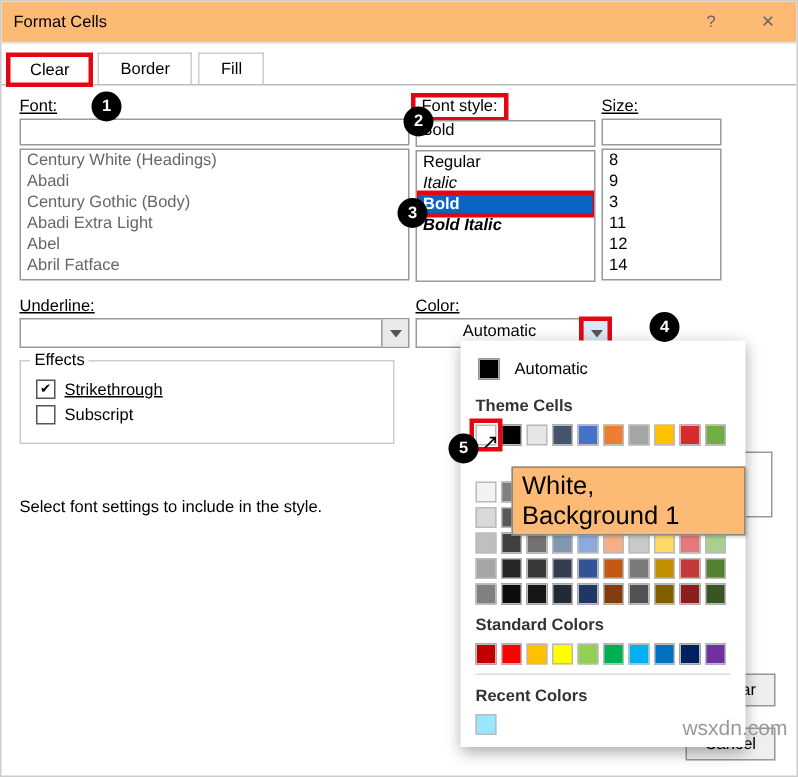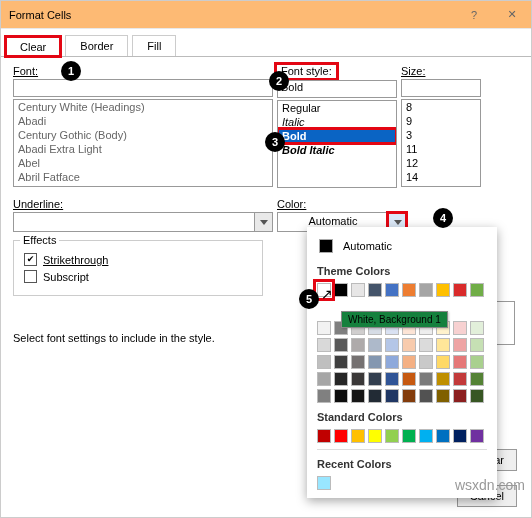--- a/index.html
+++ b/index.html
@@ -36,21 +36,21 @@
   .preview { border: 1px solid #999; position: absolute; right: 16px; top: 244px; width: 180px; height: 44px; }
   .badge { width: 20px; height: 20px; border-radius: 50%; background: #000; color: #fff; display: flex; align-items: center; justify-content: center; font-weight: bold; font-size: 11px; position: absolute; z-index: 10; }
   .dropdown { position: absolute; top: 226px; left: 306px; width: 190px; background: #fff; box-shadow: 0 3px 10px rgba(0,0,0,0.35); padding: 8px 10px; z-index: 5; }
   .ddrow { display: flex; align-items: center; gap: 10px; padding: 4px 2px; }
   .swatch-auto { width: 14px; height: 14px; border: 1px solid #aaa; background: #000; }
   .sect { font-weight: bold; margin: 8px 0 6px; color: #333; }
   .swatches { display: flex; flex-wrap: wrap; gap: 3px; }
   .sw { width: 14px; height: 14px; }
   .sw.hl { outline: 3px solid #e30613; outline-offset: 1px; position: relative; }
   .cursor { position: absolute; font-size: 14px; left: 2px; top: 2px; pointer-events: none; }
-  .tooltip { position: absolute; background: #15803d; border: 1px solid #888; padding: 2px 6px; box-shadow: 1px 1px 2px rgba(0,0,0,0.2); font-size: 10px; }
+  .tooltip { position: absolute; background: #fdba74; border: 1px solid #888; padding: 2px 6px; box-shadow: 1px 1px 2px rgba(0,0,0,0.2); font-size: 17px; }
   .divider { height: 1px; background: #ddd; margin: 6px 0; }
   .btn { height: 22px; border: 1px solid #999; background: #efefef; padding: 0 12px; position: absolute; }
   .wm { position: absolute; right: 6px; bottom: 24px; font-size: 14px; color: #999; z-index: 20; }
   .arrowdown { border-left: 4px solid transparent; border-right: 4px solid transparent; border-top: 5px solid #555; }
 </style>
 </head>
 <body>
 
 <div class="window">
 
@@ -148,21 +148,21 @@
 
     <div class="preview"></div>
 
   </div>
 
   <div class="dropdown">
     <div class="ddrow">
       <div class="swatch-auto"></div>
       <span>Automatic</span>
     </div>
-    <div class="sect">Theme Colors</div>
+    <div class="sect">Theme Cells</div>
     <div class="swatches" id="theme-row1">
         <div class="sw hl" style="background: rgb(255, 255, 255); border: 1px solid rgb(187, 187, 187);">
           <span class="cursor" style="transform: scaleX(-1) translate(-1px, 0px);">↖</span>
         </div>
         <div class="sw" style="background: rgb(0, 0, 0); border: 1px solid rgb(187, 187, 187);"></div>
         <div class="sw" style="background: rgb(231, 230, 230); border: 1px solid rgb(187, 187, 187);"></div>
         <div class="sw" style="background: rgb(68, 84, 106); border: 1px solid rgb(187, 187, 187);"></div>
         <div class="sw" style="background: rgb(68, 114, 196); border: 1px solid rgb(187, 187, 187);"></div>
         <div class="sw" style="background: rgb(237, 125, 49); border: 1px solid rgb(187, 187, 187);"></div>
         <div class="sw" style="background: rgb(165, 165, 165); border: 1px solid rgb(187, 187, 187);"></div>

